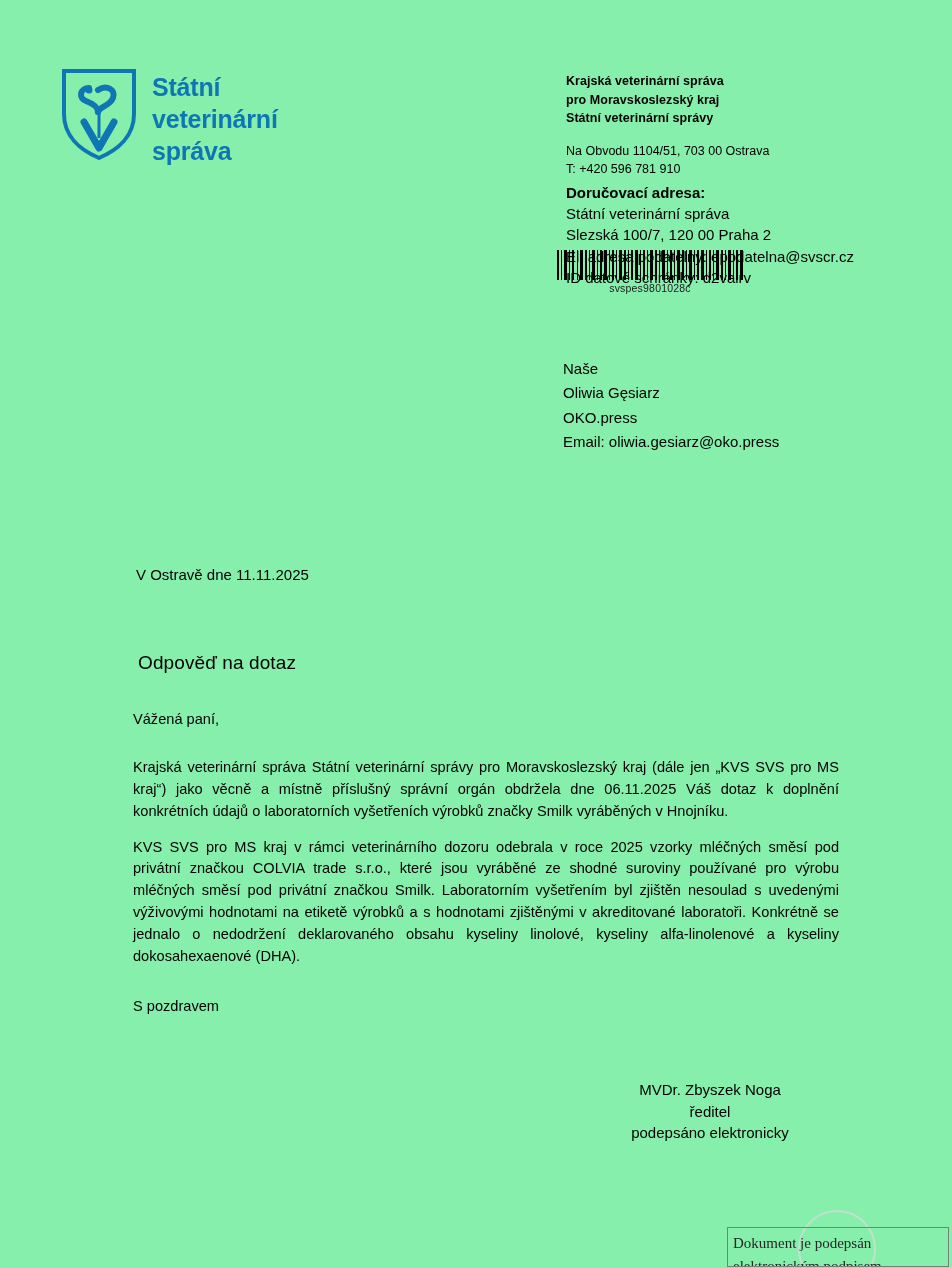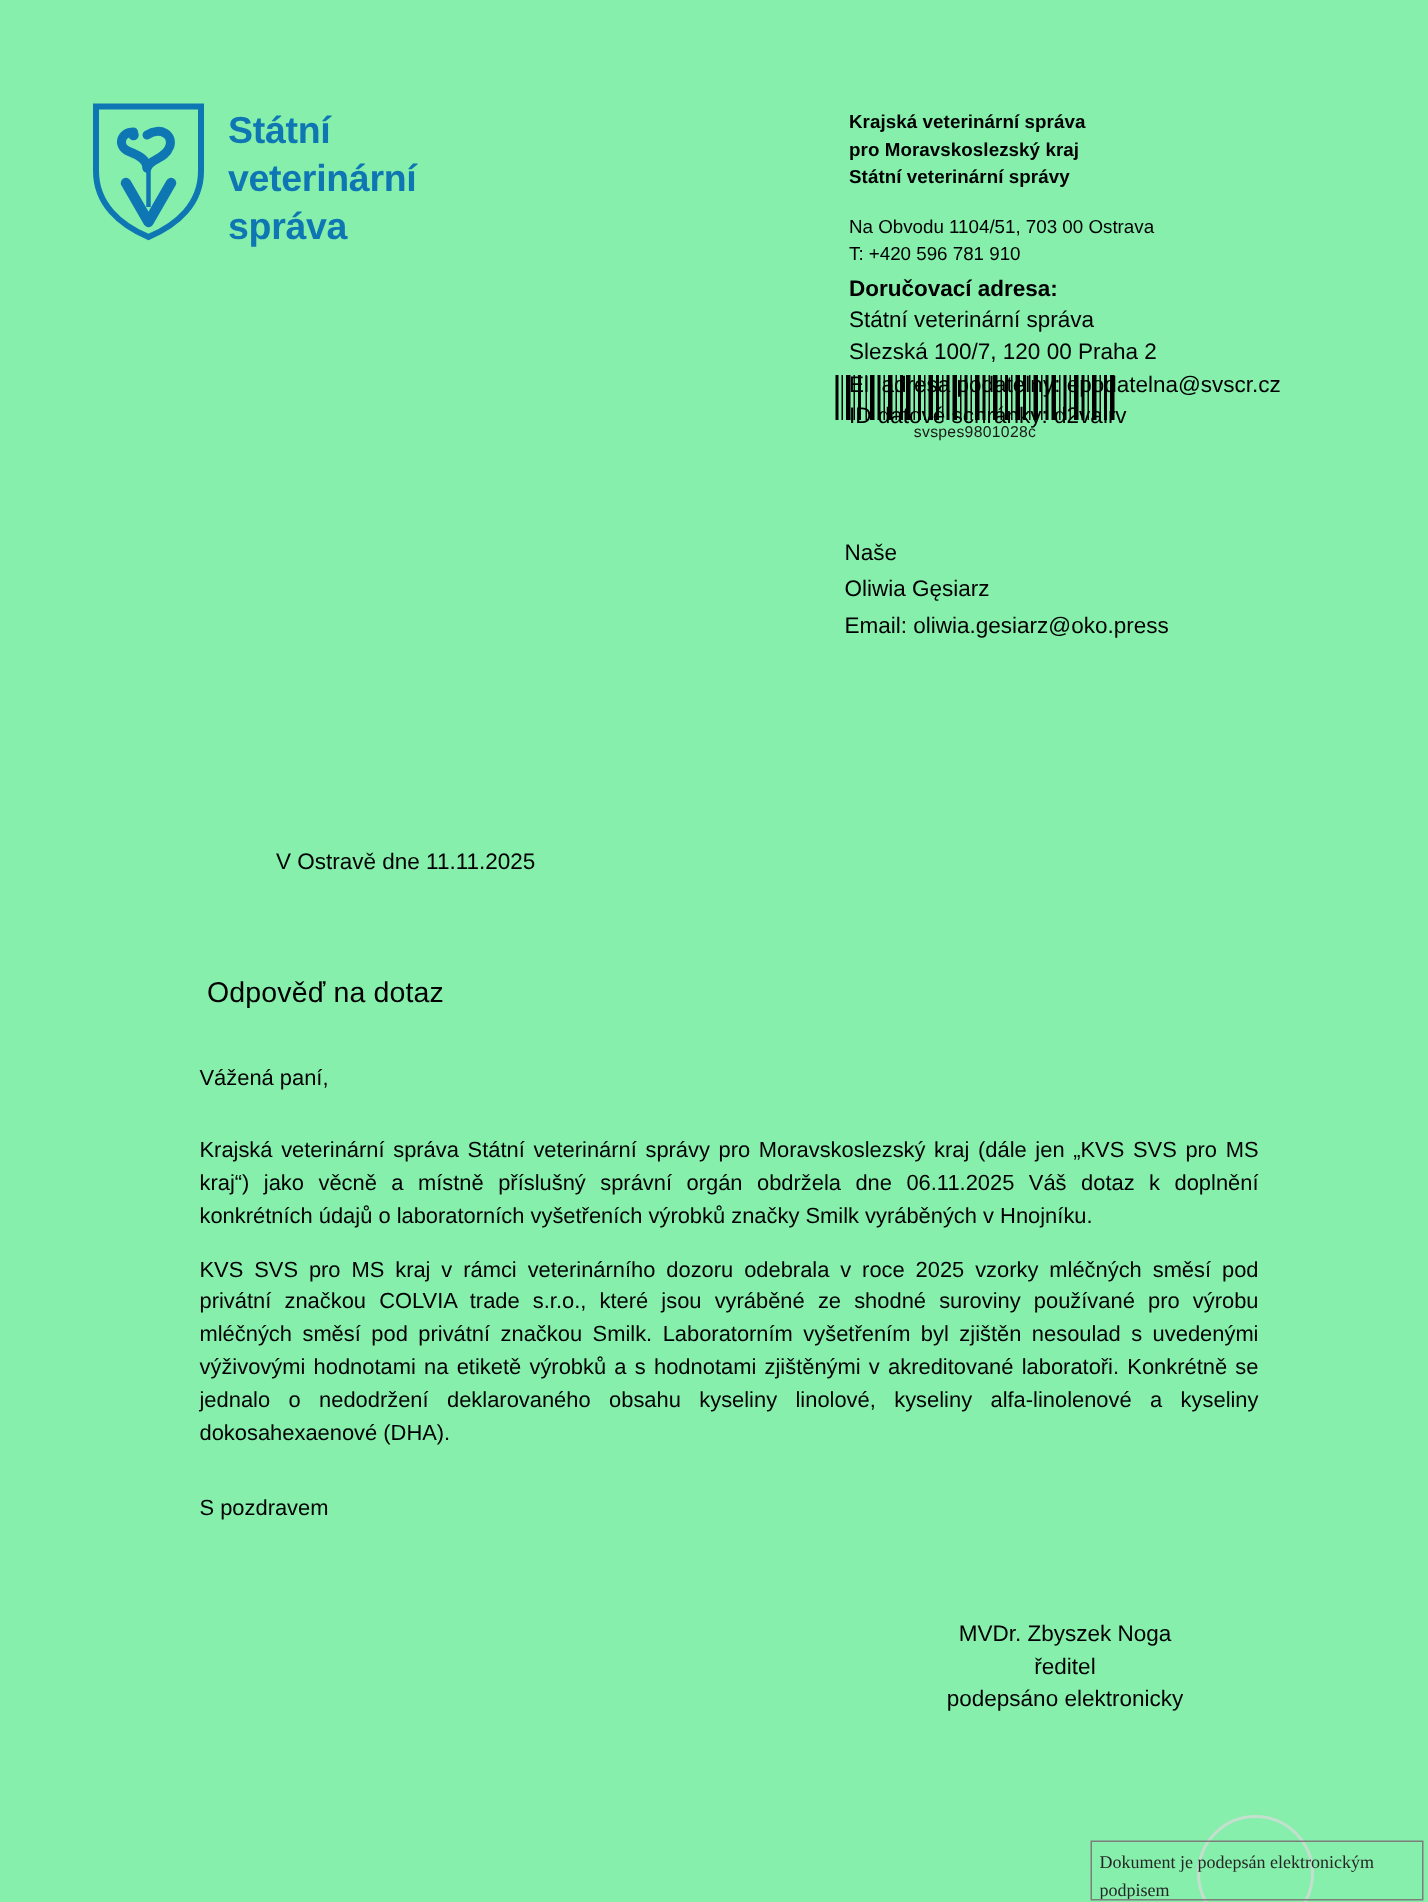--- a/index.html
+++ b/index.html
@@ -99,21 +99,20 @@
     top: 357px;
     font-size: 15px;
     line-height: 1.62;
   }
 
   .place-date {
     position: absolute;
     left: 136px;
     top: 566px;
     font-size: 15px;
-    margin-left: 48px;
   }
 
   .subject {
     position: absolute;
     left: 138px;
     top: 652px;
     font-size: 19px;
     letter-spacing: 0.1px;
   }
 
@@ -147,21 +146,21 @@
   .esign-stamp {
     position: absolute;
     left: 727px;
     top: 1227px;
     width: 222px;
     height: 40px;
     border: 1px solid #7d7d7d;
     box-sizing: border-box;
     padding: 4px 5px 0 5px;
     font-family: "Liberation Serif", serif;
-    font-size: 12px;
+    font-size: 15px;
     line-height: 1.55;
     color: #262626;
     overflow: hidden;
     background: transparent;
   }
   .esign-row { display: flex; }
   .esign-label { width: 72px; flex: none; }
   .esign-signer { font-weight: bold; }
   .esign-seal {
     position: absolute;
@@ -267,20 +266,21 @@
           <rect x="184" y="0" width="3" height="30"></rect>
       </g>
     </svg>
     <div class="barcode-text">svspes9801028c</div>
   </div>
 
 
   <div class="recipient-block">
     <div>Naše</div>
     <div>Oliwia Gęsiarz</div>
+    <div>OKO.press</div>
     <div>Email: oliwia.gesiarz@oko.press</div>
   </div>
 
   <div class="place-date">V Ostravě dne 11.11.2025</div>
 
   <div class="subject">Odpověď na dotaz</div>
 
   <div class="body-text">
     <p class="salutation">Vážená paní,</p>
     <p class="body-par">Krajská veterinární správa Státní veterinární správy pro Moravskoslezský kraj (dále jen „KVS SVS pro MS kraj“) jako věcně a místně příslušný správní orgán obdržela dne 06.11.2025 Váš dotaz k doplnění konkrétních údajů o laboratorních vyšetřeních výrobků značky Smilk vyráběných v Hnojníku.</p>

